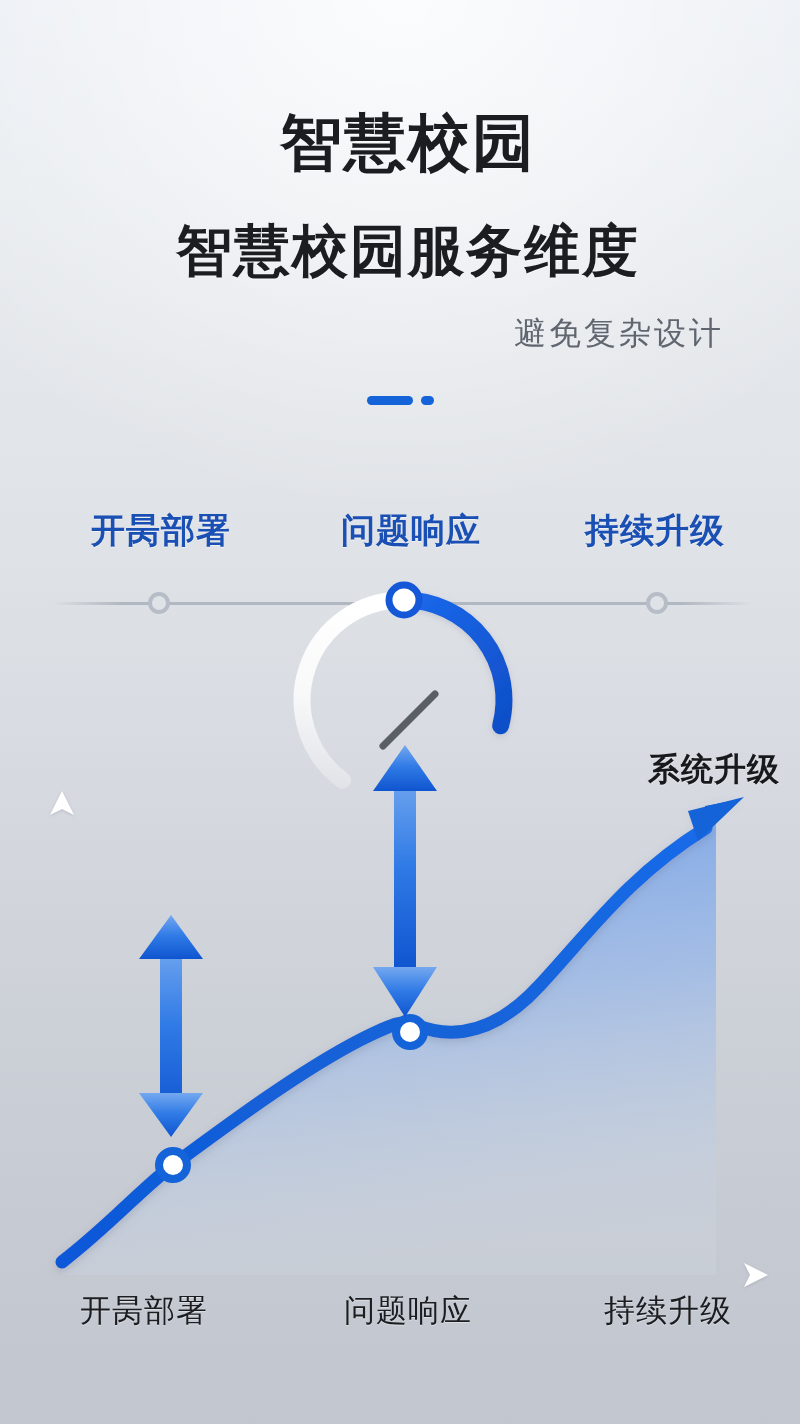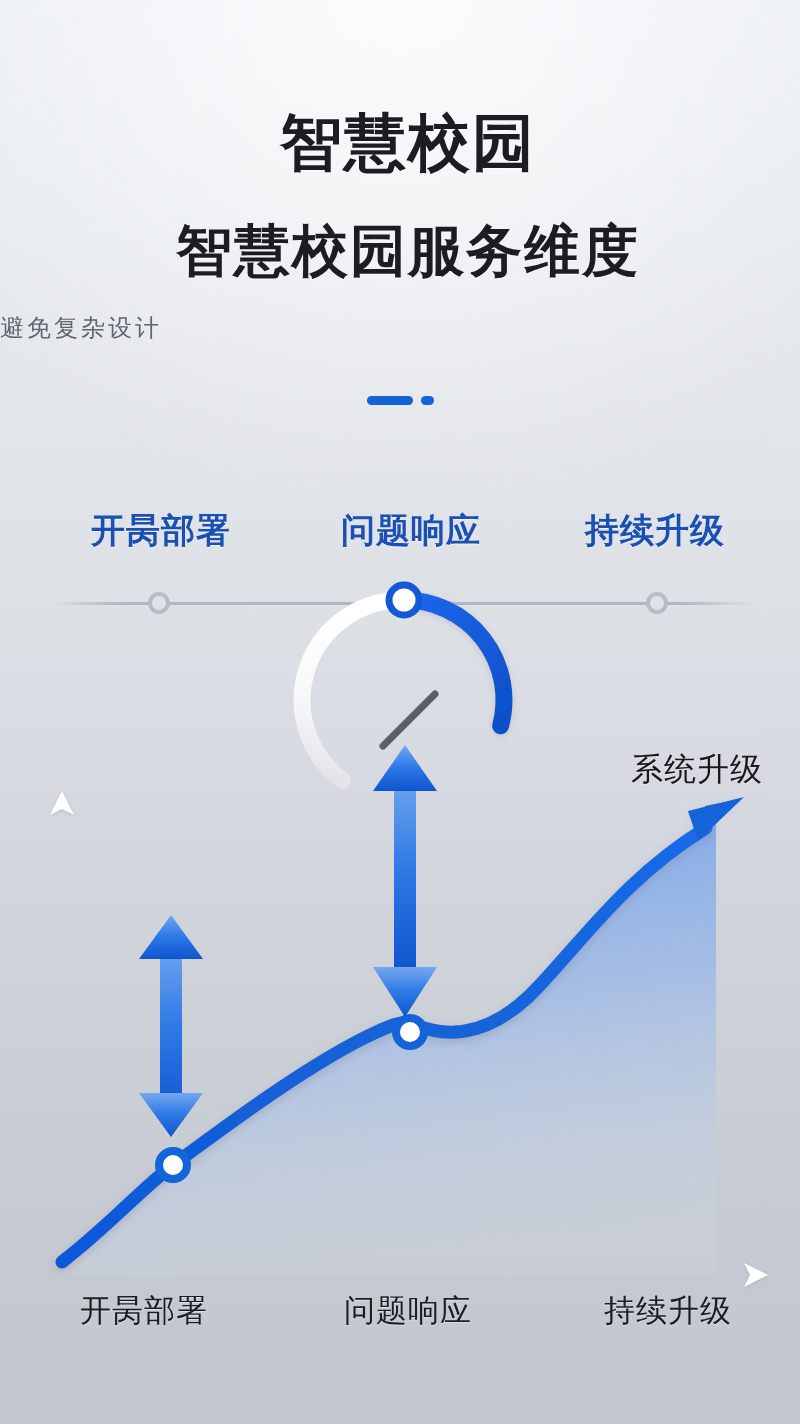--- a/index.html
+++ b/index.html
@@ -42,23 +42,23 @@
     text-shadow: 0 1px 0 rgba(255,255,255,0.55);
   }
   #title-line1 { top: 110px; font-size: 62px; }
   #title-line2 { top: 195px; font-size: 56px; margin-top: 26px; }
 
   #subtitle {
     position: absolute;
     left: 0;
     top: 312px;
     width: 724px;
-    text-align: left;
+    text-align: right;
     color: #5f6670;
-    font-size: 24px;
+    font-size: 32px;
     letter-spacing: 3px;
     font-weight: 400;
   }
 
   #divider {
     position: absolute;
     left: 0;
     top: 396px;
     width: 800px;
     display: flex;
@@ -142,25 +142,25 @@
     position: absolute;
     left: 0;
     top: 735px;
     width: 800px;
     height: 580px;
   }
   #chart svg { display: block; overflow: visible; }
 
   #label-system-upgrade {
     position: absolute;
-    left: 631px;
+    left: 648px;
     top: 748px;
     color: #17191c;
     font-size: 32px;
-    font-weight: 400;
+    font-weight: 700;
     letter-spacing: 1px;
     text-shadow: 0 1px 0 rgba(255,255,255,0.4);
   }
   #label-response-speed {
     position: absolute;
     left: 104px;
     top: 866px;
     color: #17191c;
     font-size: 32px;
     font-weight: 700;

